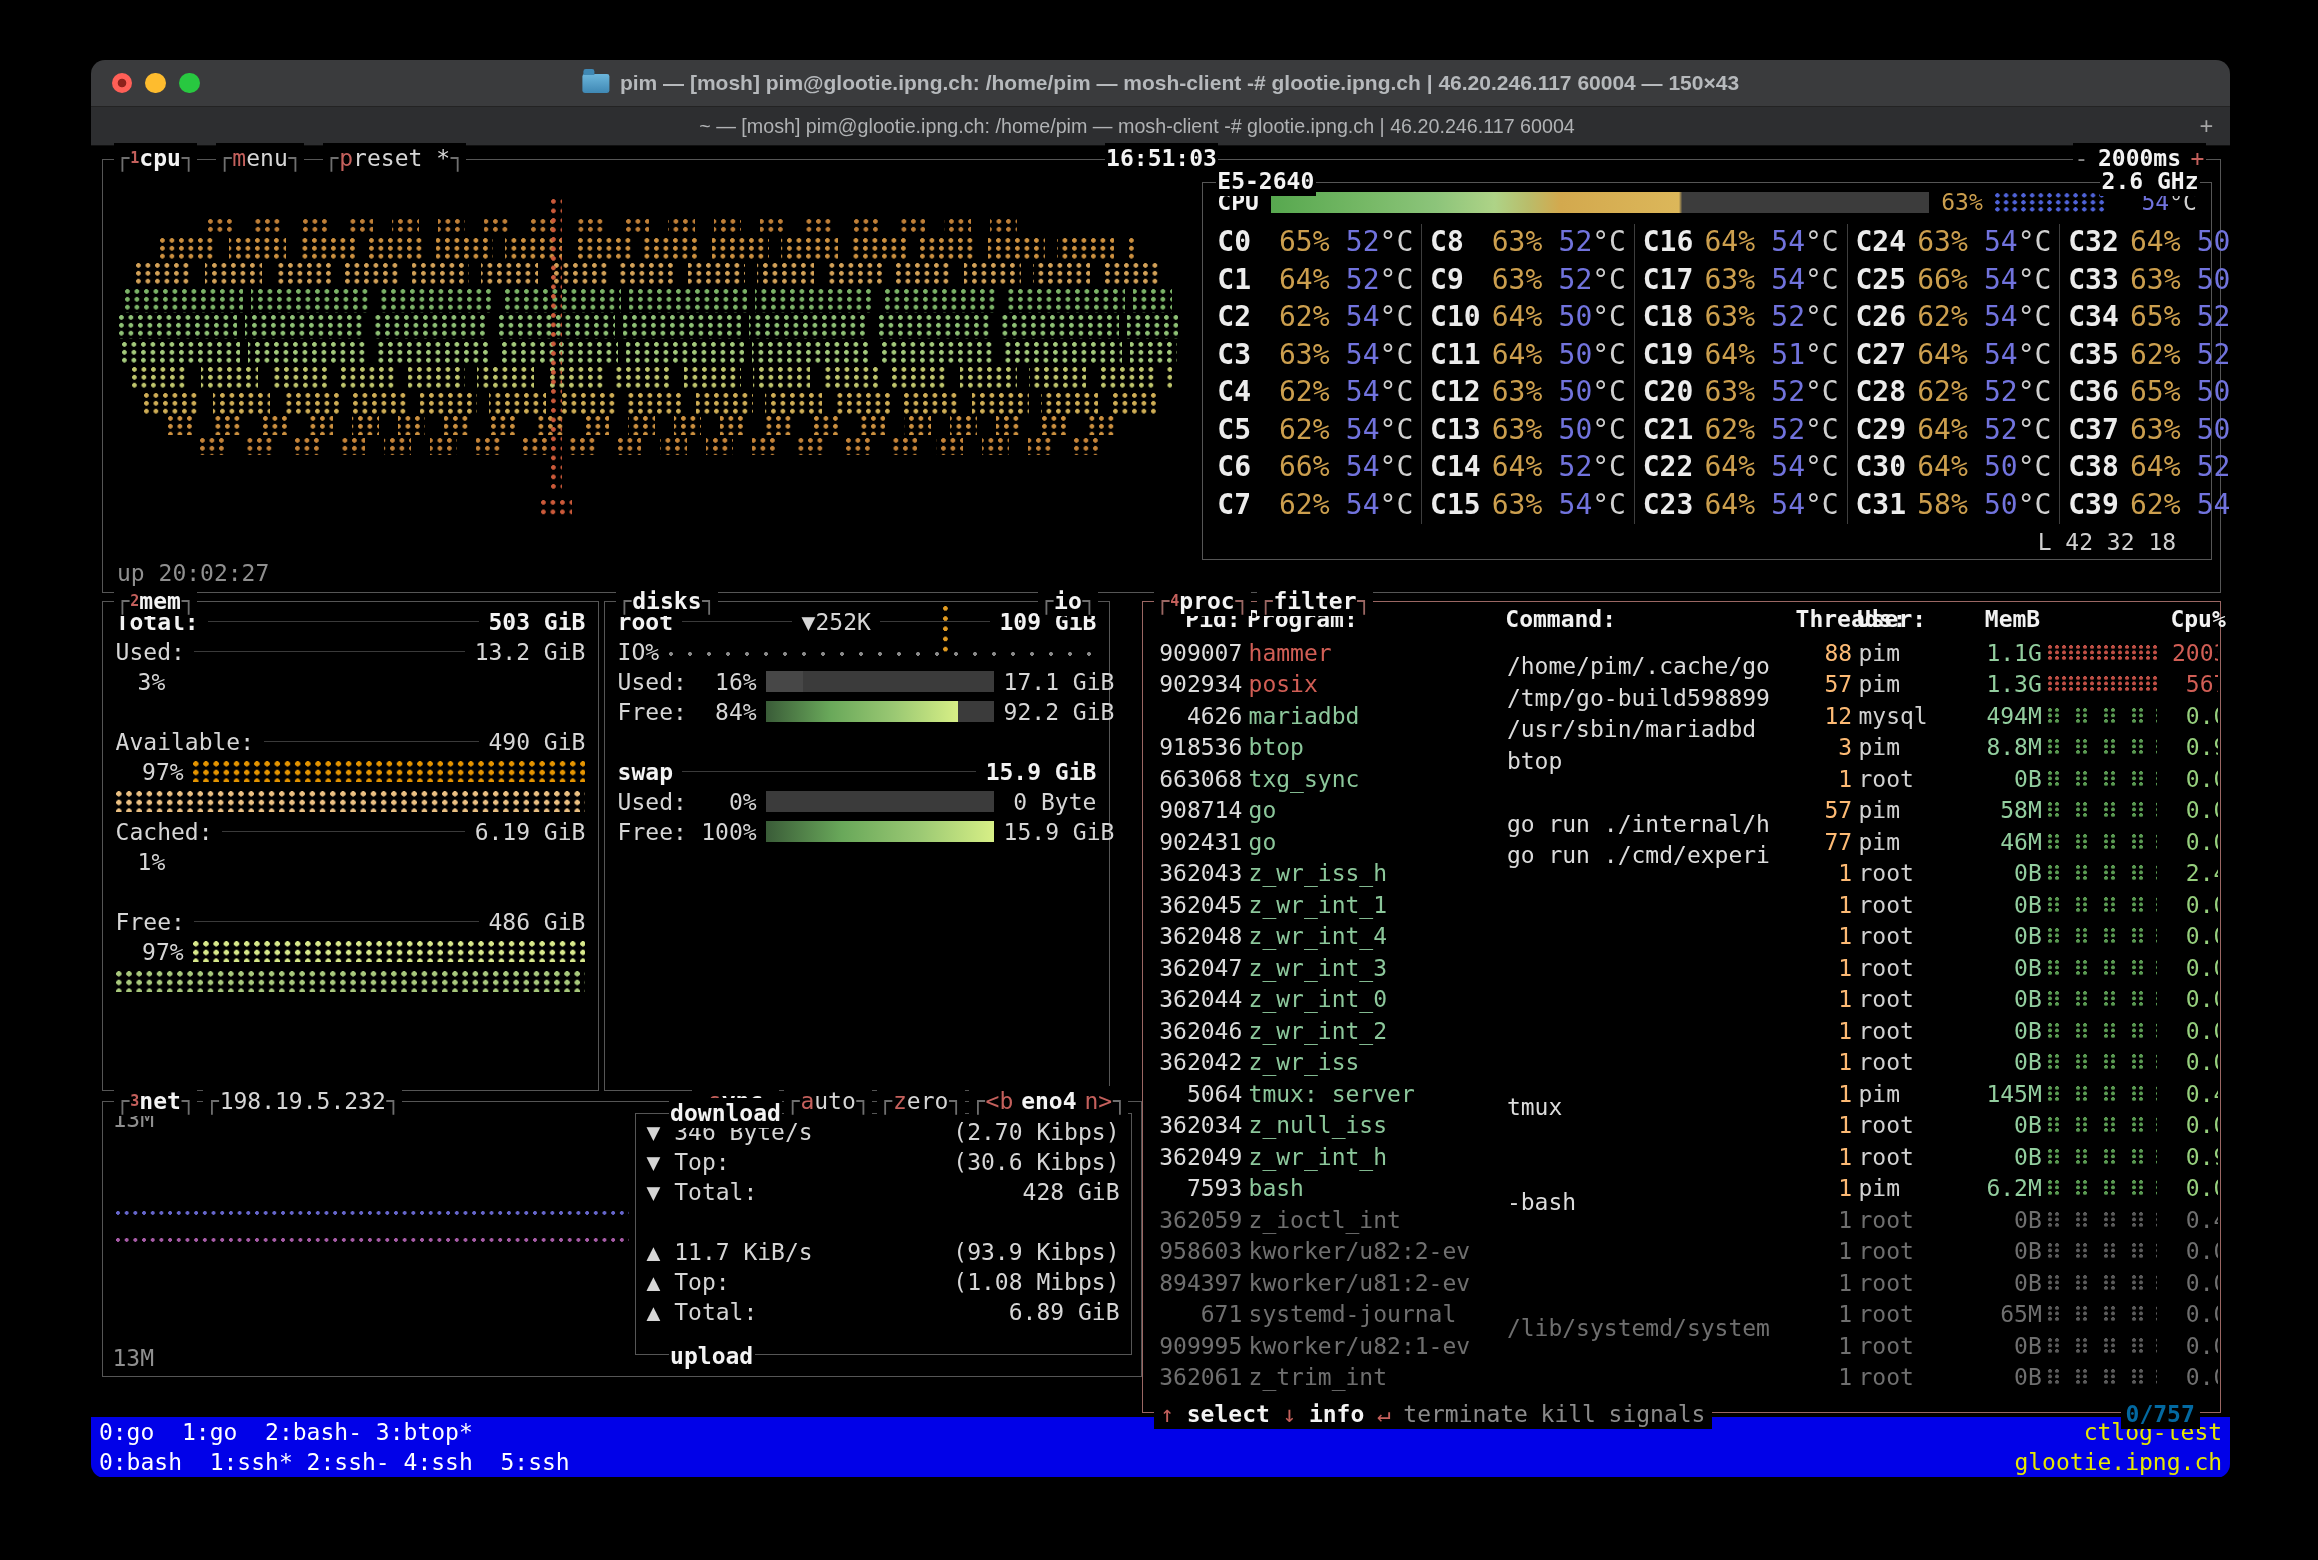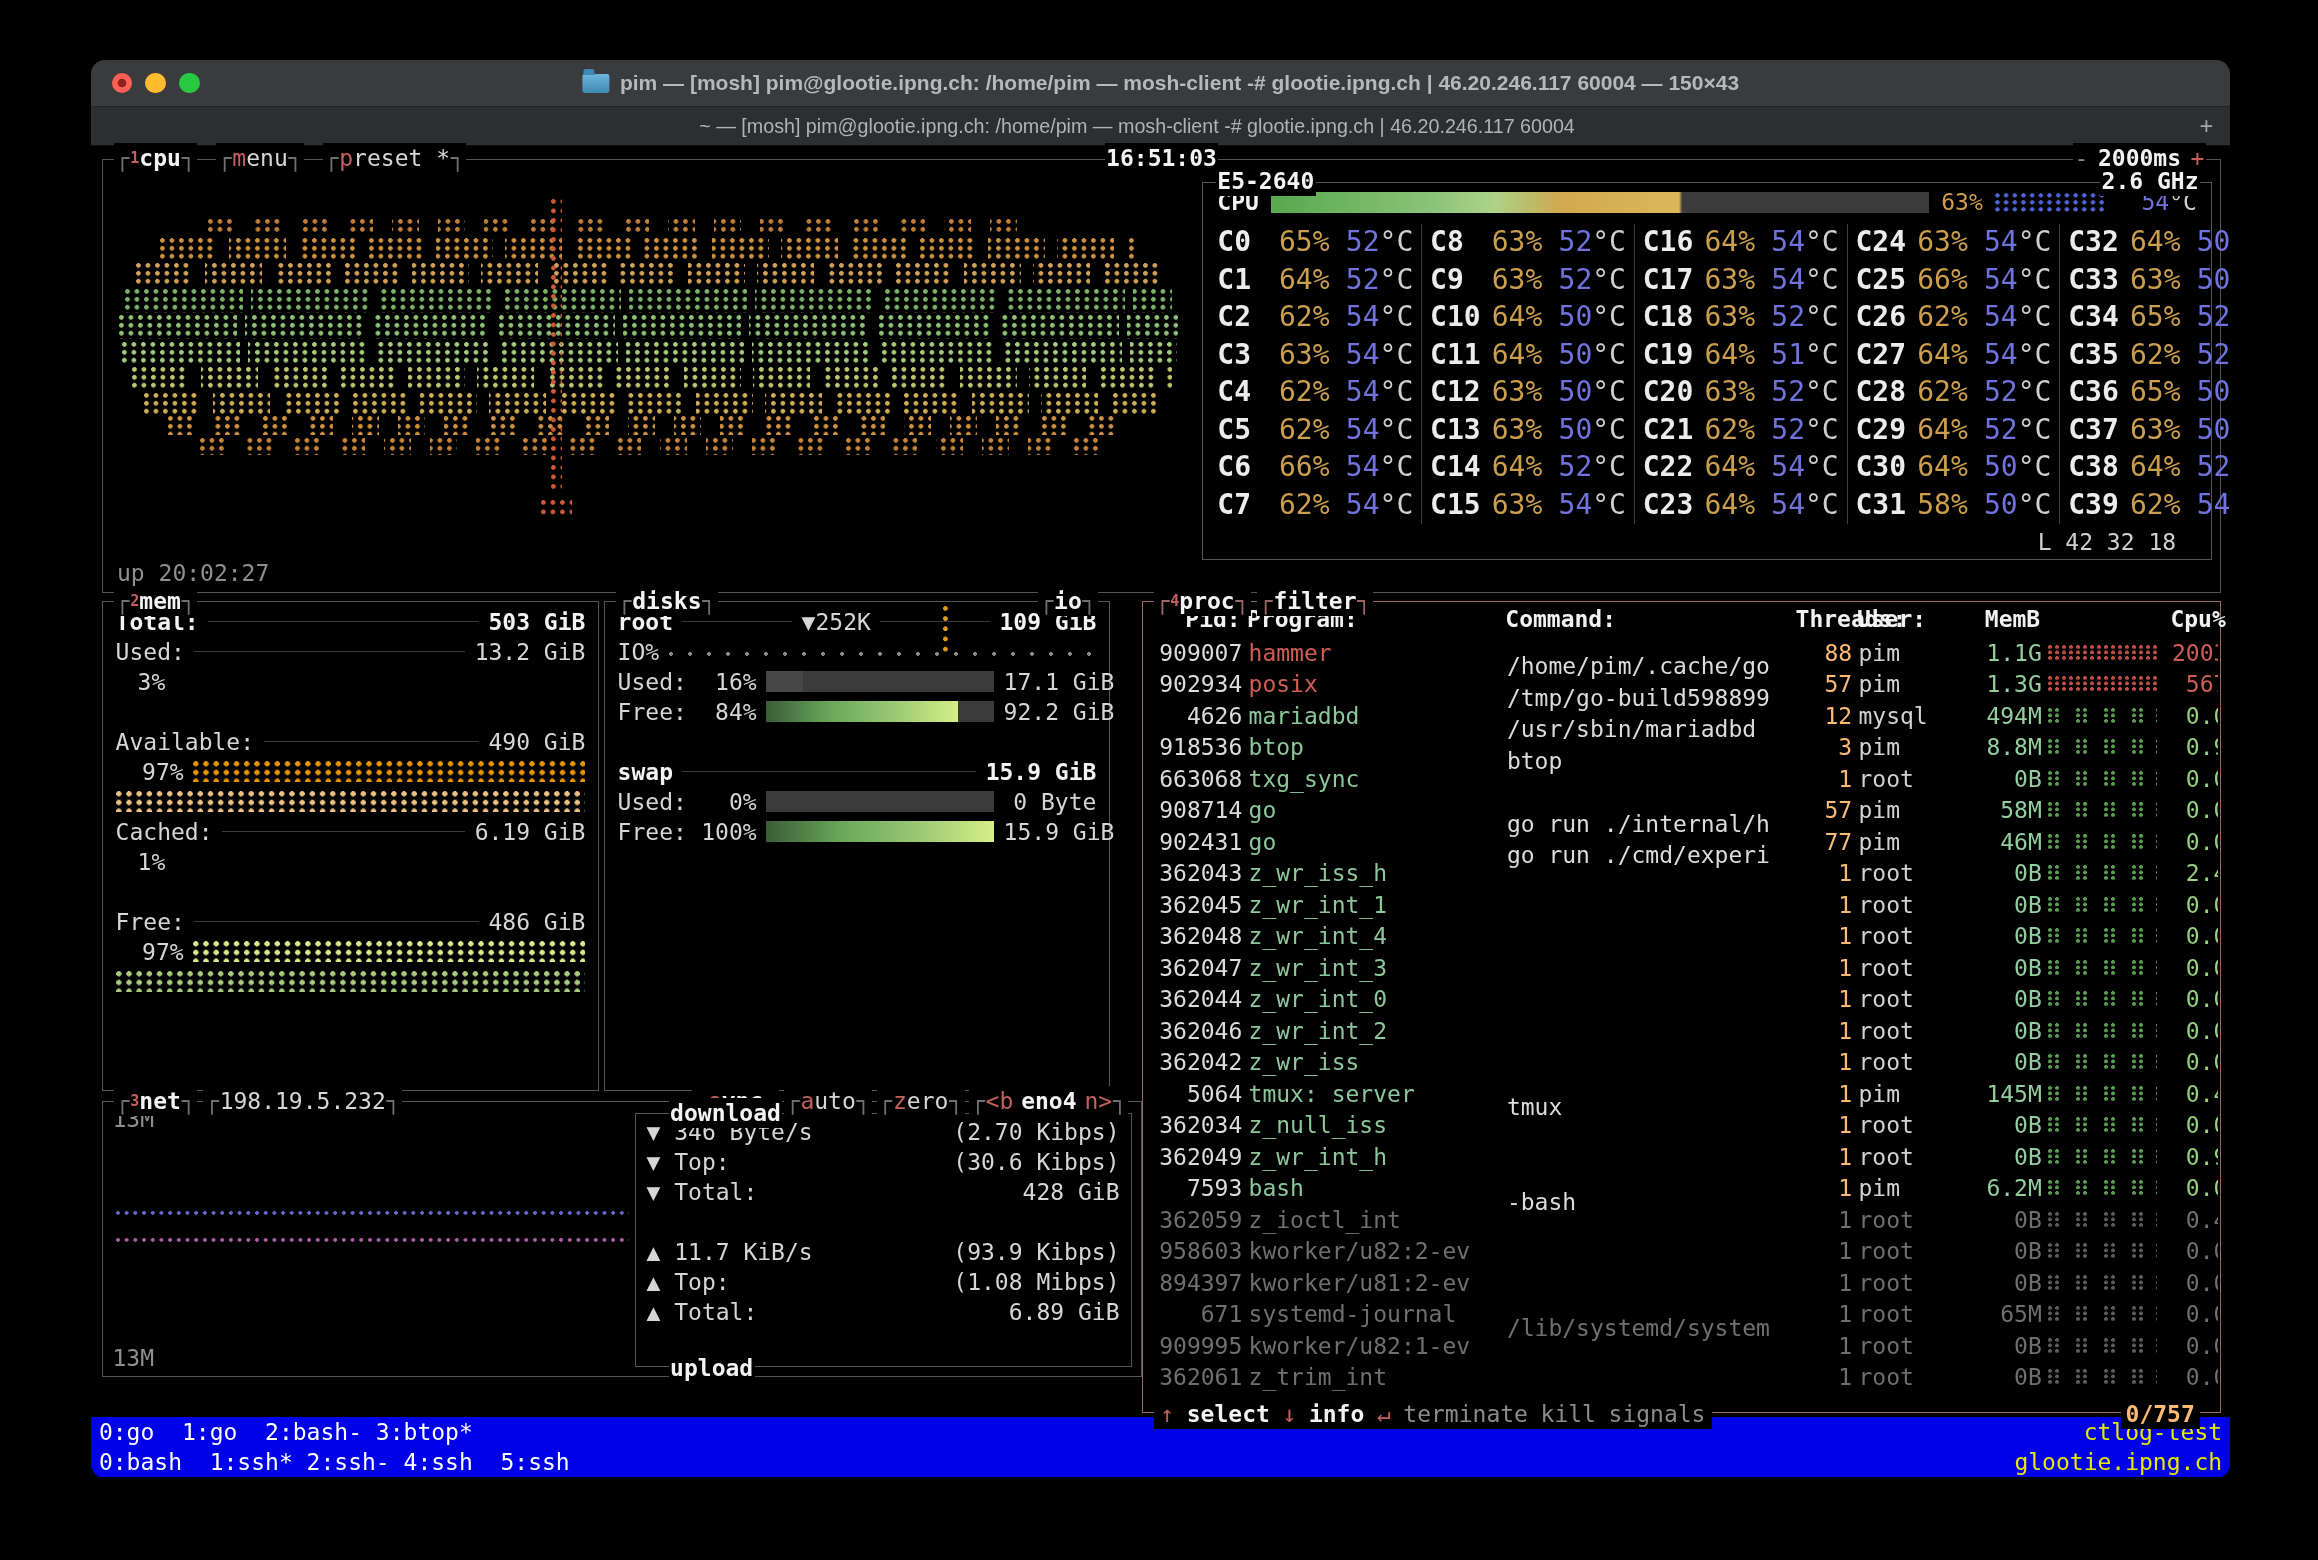--- a/index.html
+++ b/index.html
@@ -91,21 +91,21 @@
   .dbar i{position:absolute;left:0;top:0;bottom:0;background:linear-gradient(90deg,#3a5c38,#69a85a,#9ac873,#d7ef86);}
   .dval{margin-left:auto;}
   .ioline{position:relative;flex:1;height:11px;background-image:radial-gradient(circle at 2px 7.9px,#8a8a8a 1.7px,transparent 2.2px);background-size:19px 11px;}
   .iospike{position:absolute;right:34%;bottom:1.6px;width:7.9px;height:50px;background-image:radial-gradient(circle at 2.4px 2.4px,#e09a20 2px,transparent 2.6px);background-size:7.9px 10.2px;}
 
   
   #net-graph{position:absolute;left:7.9px;top:1.6px;right:504px;bottom:3.2px;}
   #net-graph .scale-top{position:absolute;left:1.6px;top:0;color:#8f8f8f;}
   #net-graph .scale-bottom{position:absolute;left:1.6px;bottom:0;color:#8f8f8f;}
   .netline{position:absolute;left:4.7px;right:7.9px;height:6.3px;background-image:radial-gradient(circle at 2px 2px,var(--c) 1.7px,transparent 2.2px);background-size:8.7px 6.3px;}
-  #dl-panel{position:absolute;right:9.5px;top:11px;bottom:9px;width:473px;border:1.6px solid #565656;padding:3.2px 11px;}
+  #dl-panel{position:absolute;right:9.5px;top:11px;bottom:21px;width:473px;border:1.6px solid #565656;padding:3.2px 11px;}
   .dl-row{display:flex;justify-content:space-between;align-items:center;height:30px;white-space:pre;}
 
   
   .pgrid{display:grid;grid-template-columns:93px 252px 284px 55px 98px 79px 110px 63px 20.5px;
          align-items:center;column-gap:6.3px;padding:0 4.7px;}
   #proc-head{height:33px;font-weight:bold;color:#f2f2f2;}
   #proc-head .r{text-align:right;}
   #proc-rows{position:absolute;top:35px;left:1.6px;right:1.6px;bottom:15.8px;overflow:hidden;}
   .prow{height:31.5px;}
   .c-pid{text-align:right;color:#dcdcdc;}
@@ -117,21 +117,21 @@
   .c-meter{height:15.8px;background-image:radial-gradient(circle at 2px 2px,var(--mc,#5a9a52) 1.7px,transparent 2.2px);
            background-size:7px 5.5px;-webkit-mask-image:repeating-linear-gradient(90deg,#000 0 14px,transparent 14px 27px);
            mask-image:repeating-linear-gradient(90deg,#000 0 14px,transparent 14px 27px);}
   .c-cpu{text-align:right;color:#96cf7d;}
   .prow.hot .c-prog,.prow.hot .c-cpu{color:#d15e55;}
   .prow.hot .c-meter{--mc:#bf4f45;-webkit-mask-image:none;mask-image:none;}
   .prow.dim .c-pid,.prow.dim .c-prog,.prow.dim .c-cmd,.prow.dim .c-thr,.prow.dim .c-user,
   .prow.dim .c-mem,.prow.dim .c-cpu{color:#6f6f6f;}
   .prow.dim .c-meter{--mc:#5a5a5a;}
   #proc-foot{left:11px;background:#000;padding:0 6.3px;display:flex;gap:12.6px;align-items:center;}
-  #proc-count{right:20.5px;background:#000;padding:0 4.7px;font-weight:bold;color:#fdba74;}
+  #proc-count{right:20.5px;background:#000;padding:0 4.7px;font-weight:bold;color:#0369a1;}
   .btn-dim{color:#8b8b8b;}
 
   
   .tmux{position:absolute;left:0;right:0;height:30px;background:#0101e8;color:#fff;
         display:flex;justify-content:space-between;align-items:center;padding:0 7.9px;white-space:pre;}
   #tmux1{top:1271px;}
   #tmux2{top:1301px;}
   .tmux .sess{color:#e8e800;}
 </style>
 </head>

